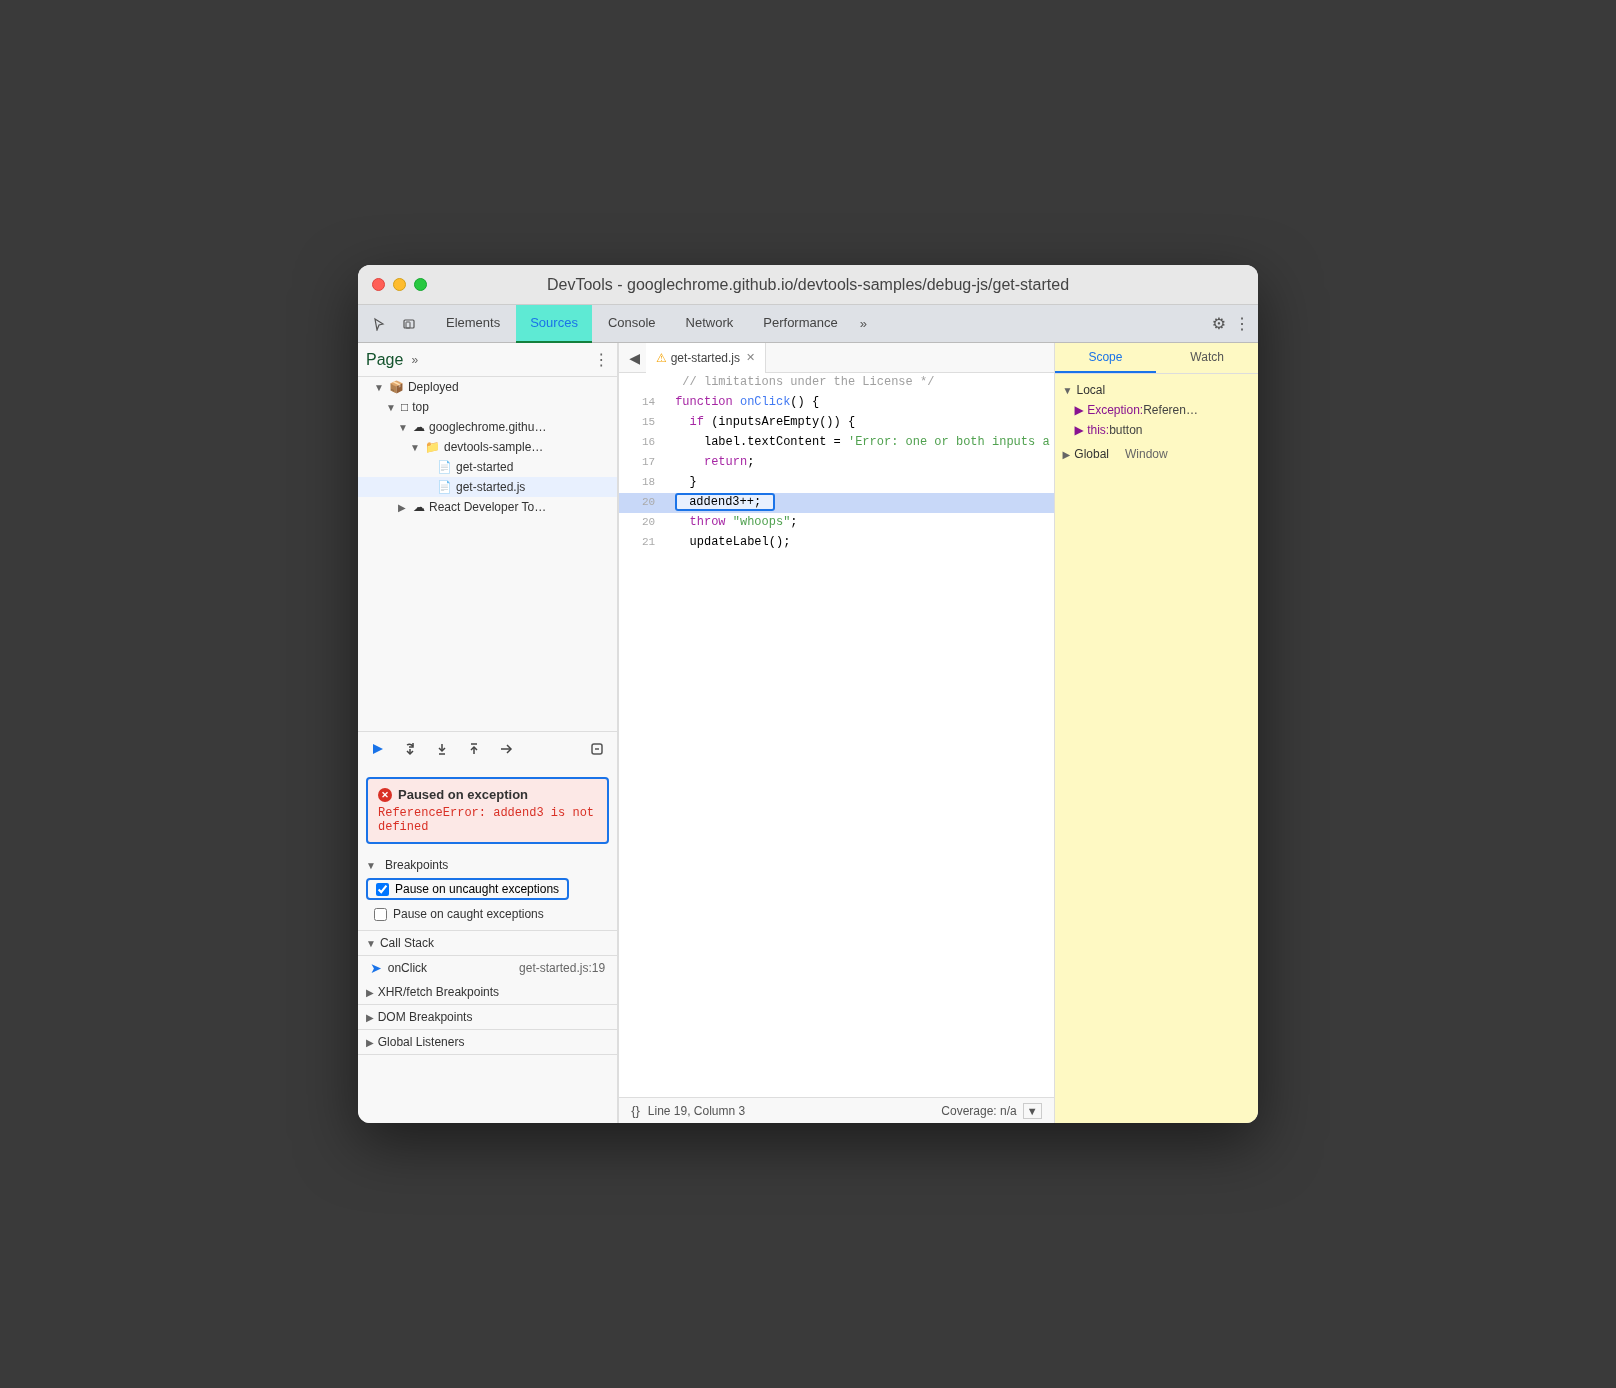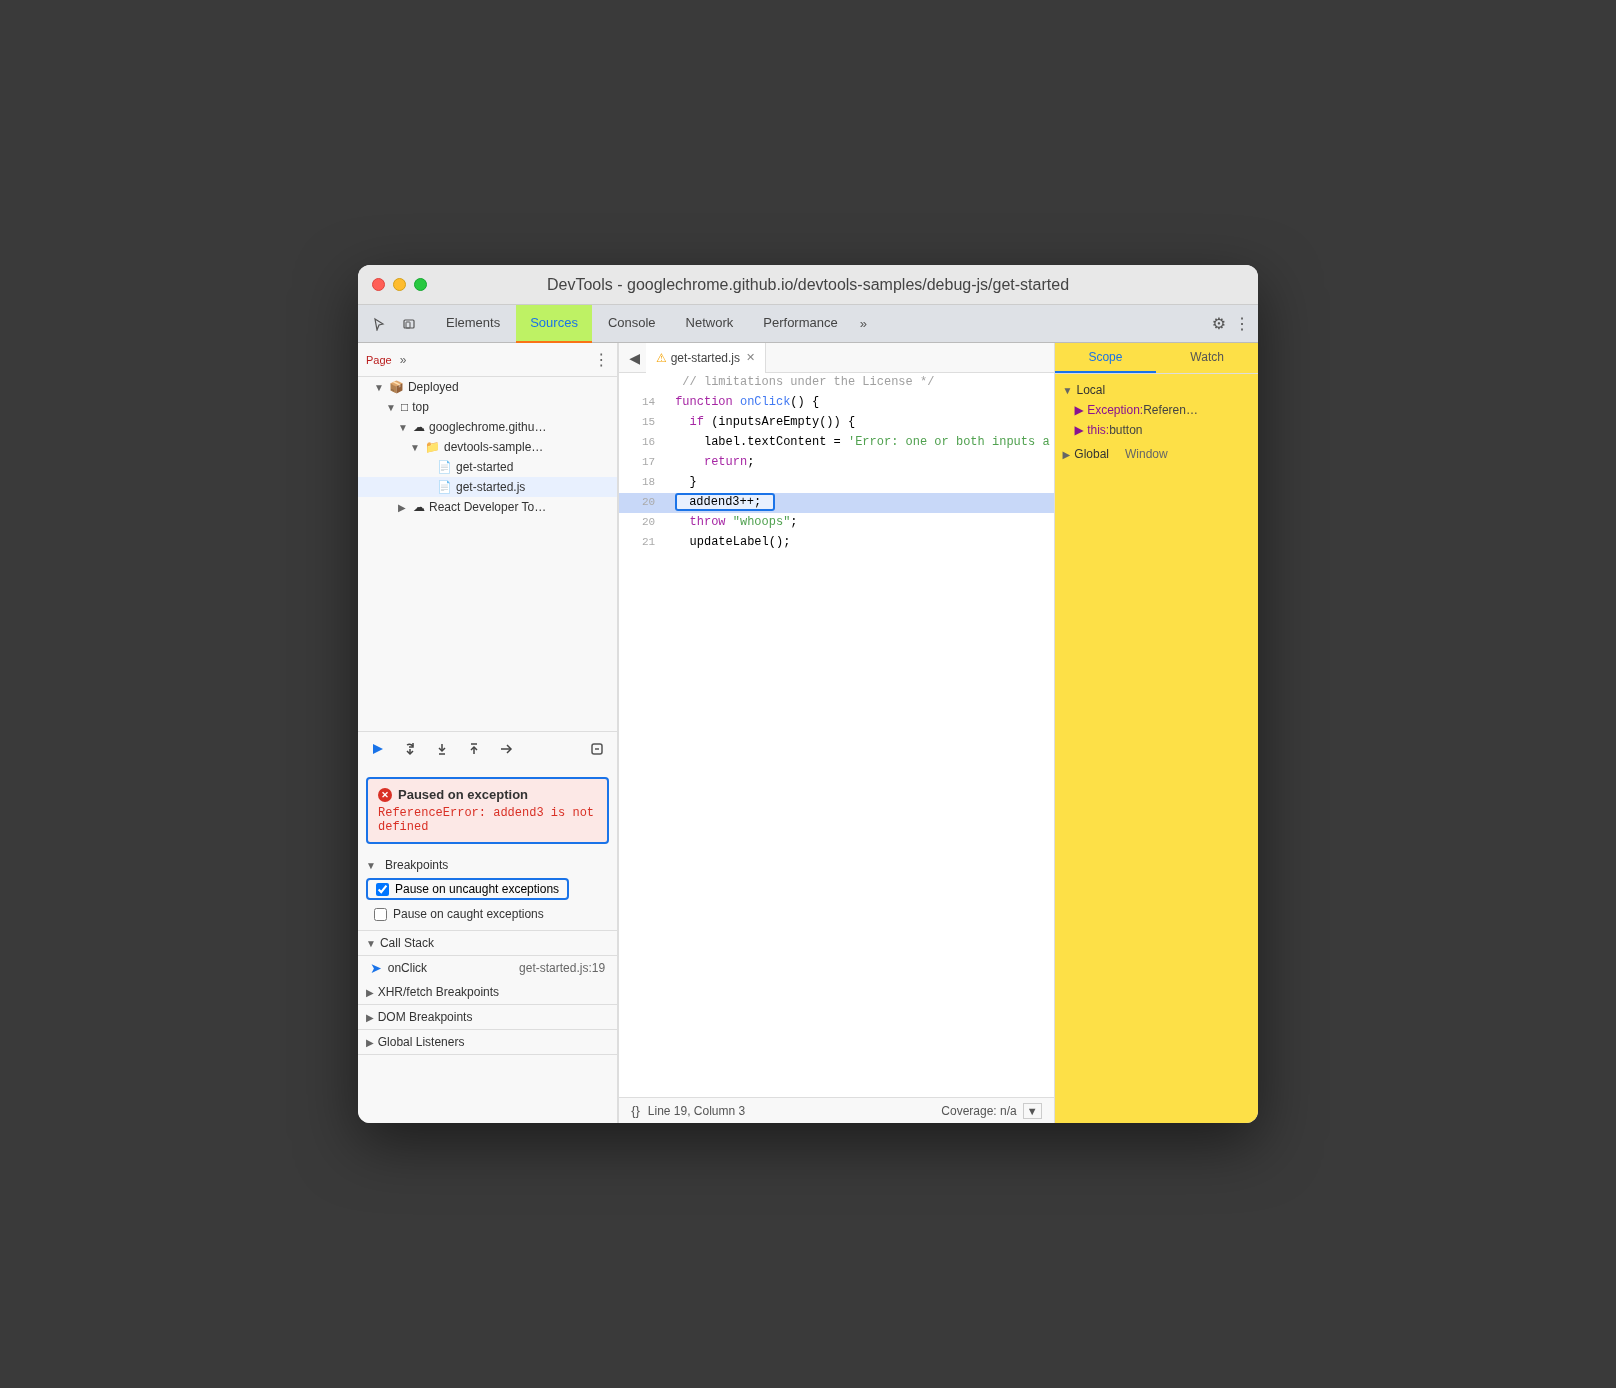--- a/index.html
+++ b/index.html
@@ -78,22 +78,22 @@
       height: 38px;
       display: flex;
       align-items: center;
       font-size: 13px;
       color: #444;
       cursor: pointer;
       border-bottom: 2px solid transparent;
     }
     .tab-item.active {
       color: #1a73e8;
-      border-bottom: 2px solid #f97316;
-      background: #bef264;
+      border-bottom: 2px solid #15803d;
+      background: #5eead4;
       align-items: center;
     }
     .tab-more {
       font-size: 13px;
       color: #555;
       padding: 0 6px;
       cursor: pointer;
     }
     .tab-settings {
       margin-left: auto;
@@ -120,22 +120,22 @@
       flex-direction: column;
     }
     .sidebar-top {
       display: flex;
       align-items: center;
       padding: 4px 8px;
       border-bottom: 1px solid #ddd;
       height: 34px;
     }
     .sidebar-top-label {
-      font-size: 11px;
-      color: #b91c1c;
+      font-size: 16px;
+      color: #14532d;
     }
     .sidebar-top-more {
       margin-left: 8px;
       font-size: 12px;
       color: #666;
       cursor: pointer;
     }
     .sidebar-top-dots {
       margin-left: auto;
       font-size: 16px;
@@ -373,21 +373,21 @@
     .status-curly {
       margin-right: 8px;
       font-size: 13px;
       cursor: pointer;
     }
     .status-position { flex: 1; }
     .status-coverage { margin-left: auto; display: flex; align-items: center; gap: 6px; }
     
     .scope-panel {
       width: 220px;
-      background: #fde047;
+      background: #fef9c3;
       border-left: 1px solid #ddd;
       display: flex;
       flex-direction: column;
     }
     .scope-tabs {
       display: flex;
       border-bottom: 1px solid #ddd;
     }
     .scope-tab {
       flex: 1;

